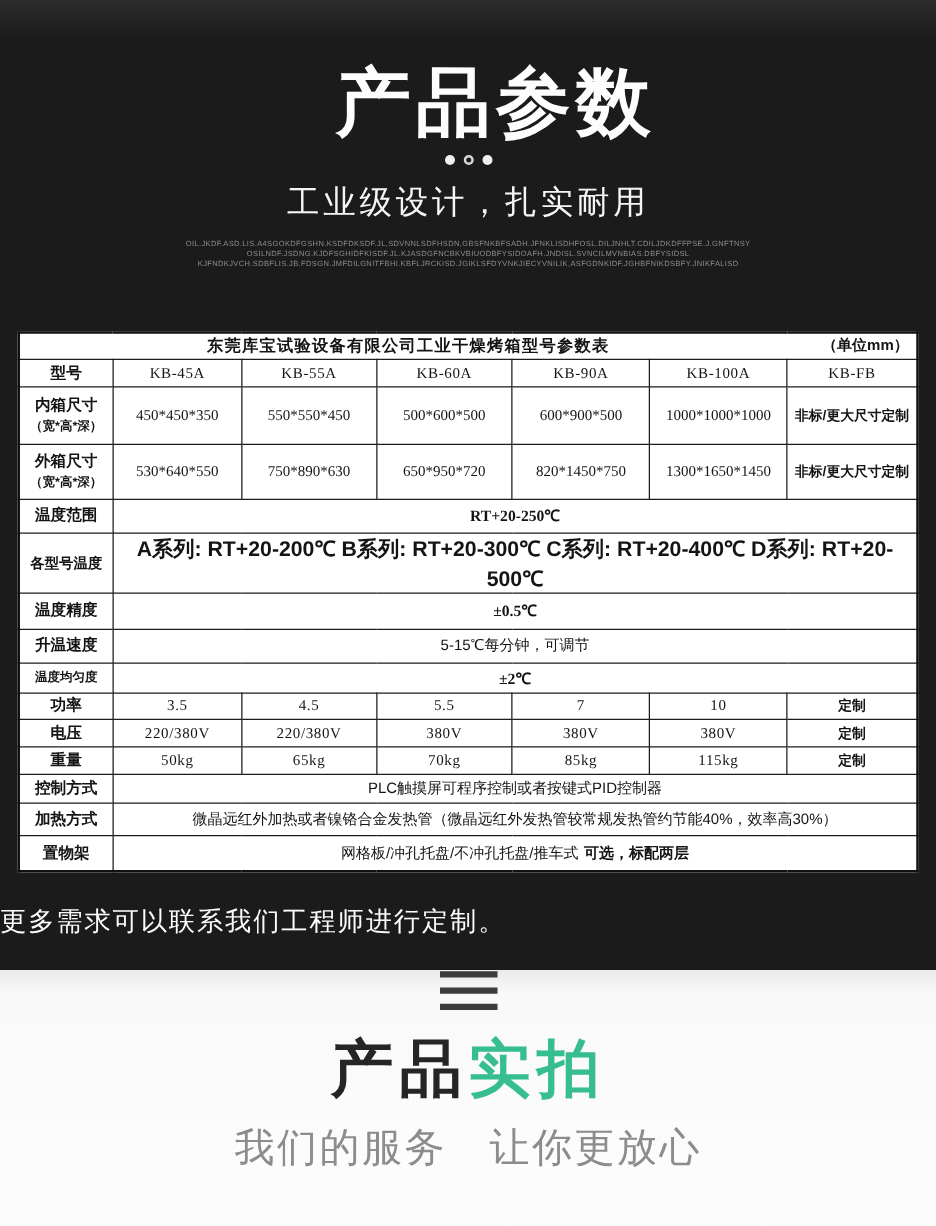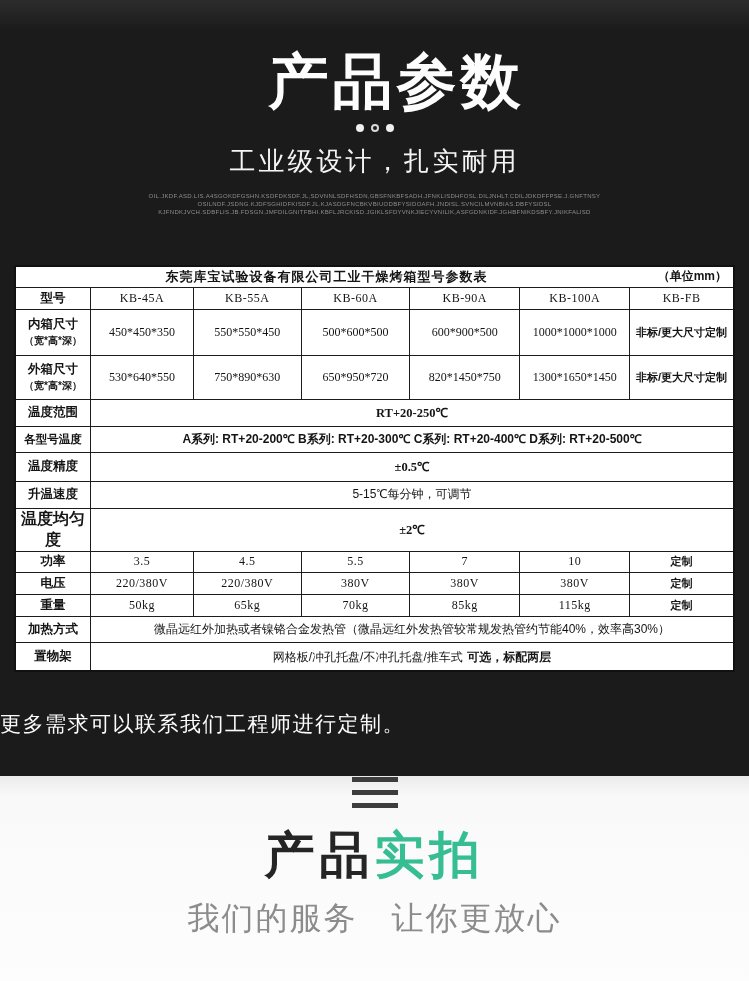--- a/index.html
+++ b/index.html
@@ -152,32 +152,32 @@
         <td class="val">820*1450*750</td>
         <td class="val" style="font-size:12px">1300*1650*1450</td>
         <td class="custom">非标/更大尺寸定制</td>
       </tr>
       <tr class="r26">
         <td class="lbl">温度范围</td>
         <td colspan="6" class="span-bold serif">RT+20-250℃</td>
       </tr>
       <tr class="r25">
         <td class="lbl" style="font-size:11.5px">各型号温度</td>
-        <td colspan="6" class="span-bold" style="font-size:12px">A系列: RT+20-200℃ B系列: RT+20-300℃ C系列: RT+20-400℃ D系列: RT+20-500℃</td>
+        <td colspan="6" class="span-bold" style="font-size:17px">A系列: RT+20-200℃ B系列: RT+20-300℃ C系列: RT+20-400℃ D系列: RT+20-500℃</td>
       </tr>
       <tr class="r28">
         <td class="lbl">温度精度</td>
         <td colspan="6" class="span-bold serif">±0.5℃</td>
       </tr>
       <tr class="r26">
         <td class="lbl">升温速度</td>
         <td colspan="6" class="span-norm">5-15℃每分钟，可调节</td>
       </tr>
       <tr class="r23">
-        <td class="lbl" style="font-size:16px">温度均匀度</td>
+        <td class="lbl" style="font-size:10px">温度均匀度</td>
         <td colspan="6" class="span-bold serif">±2℃</td>
       </tr>
       <tr class="r20">
         <td class="lbl">功率</td>
         <td class="val-sm">3.5</td>
         <td class="val-sm">4.5</td>
         <td class="val-sm">5.5</td>
         <td class="val-sm">7</td>
         <td class="val-sm">10</td>
         <td class="custom">定制</td>
@@ -193,20 +193,24 @@
       </tr>
       <tr class="r21">
         <td class="lbl">重量</td>
         <td class="val-sm">50kg</td>
         <td class="val-sm">65kg</td>
         <td class="val-sm">70kg</td>
         <td class="val-sm">85kg</td>
         <td class="val-sm">115kg</td>
         <td class="custom">定制</td>
       </tr>
+      <tr class="r22">
+        <td class="lbl">控制方式</td>
+        <td colspan="6" class="span-norm">PLC触摸屏可程序控制或者按键式PID控制器</td>
+      </tr>
       <tr class="r25">
         <td class="lbl">加热方式</td>
         <td colspan="6" class="span-norm">微晶远红外加热或者镍铬合金发热管（微晶远红外发热管较常规发热管约节能40%，效率高30%）</td>
       </tr>
       <tr class="r28">
         <td class="lbl">置物架</td>
         <td colspan="6">
           <span class="span-norm">网格板/冲孔托盘/不冲孔托盘/推车式</span>
           <span class="shelf-bold">可选，标配两层</span>
         </td>

